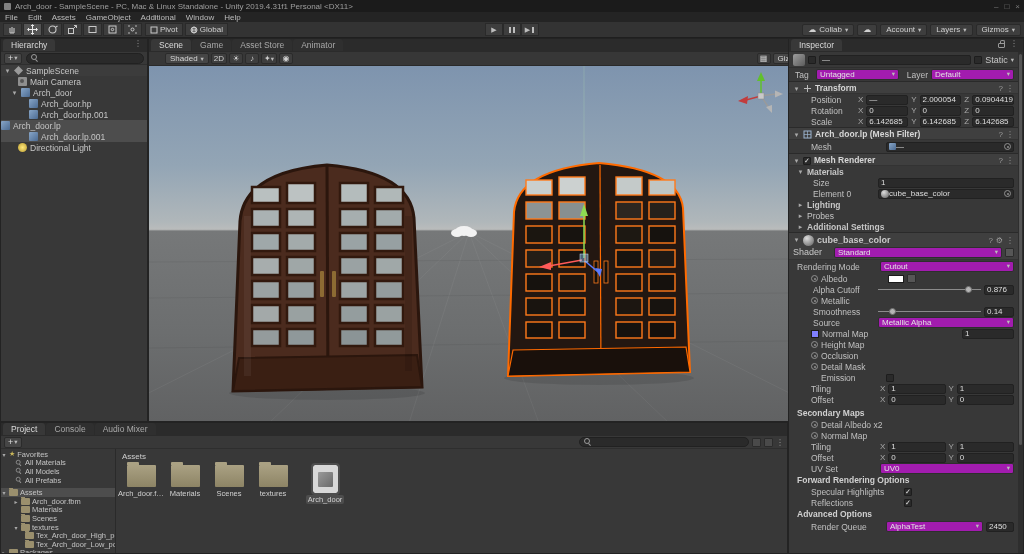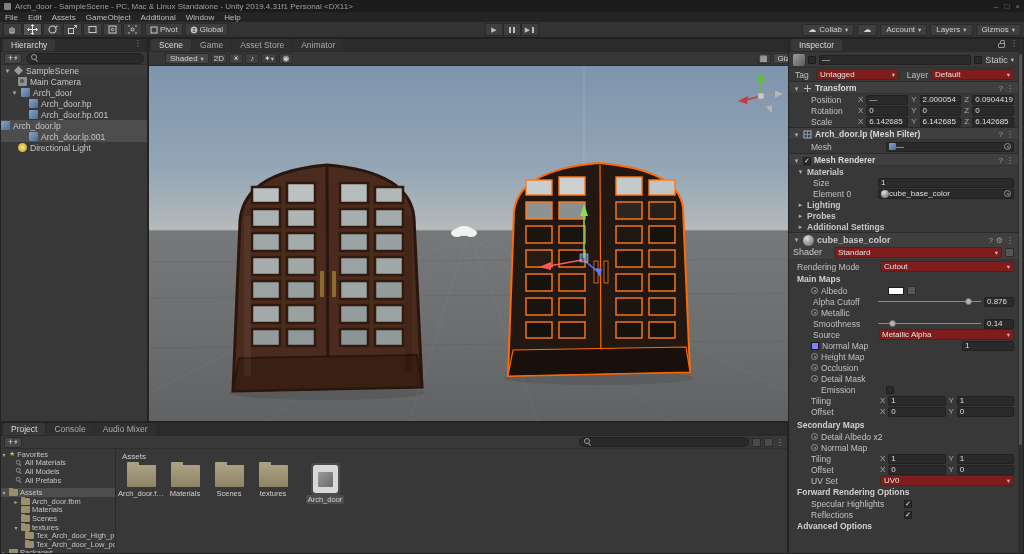--- a/index.html
+++ b/index.html
@@ -57,21 +57,21 @@
 .persp-label{position:absolute;right:10px;top:46px;font-size:8px;color:#e4e4e4;opacity:.8}
 
 .ibody{position:absolute;left:0;right:5px;top:13px;bottom:0;overflow:hidden}
 .objhead{height:16px;display:flex;align-items:center;gap:3px;padding:0 4px;border-bottom:1px solid #2f2f2f}
 .bigcube{width:12px;height:12px;background:linear-gradient(135deg,#9d9d9d,#5c5c5c);border-radius:2px;flex-shrink:0}
 .irow{display:flex;align-items:center;height:11px;padding:0 4px 0 22px;gap:3px;font-size:8.5px;color:#c0c0c0}
 .irow.ind2{padding-left:24px}
 .ilbl{width:72px;flex-shrink:0;overflow:hidden}
 .f{background:#2a2a2a;border:1px solid #212121;border-radius:2px;height:10px;line-height:8px;font-size:8px;color:#dedede;padding:0 2px;flex:1;overflow:hidden;display:flex;align-items:center}
 .axl{color:#a8a8a8;font-size:8px;flex-shrink:0}
-.dd{background:#7f1d1d;border:1px solid #2e2e2e;border-radius:2px;height:11px;display:flex;align-items:flex-end;font-size:8px;color:#e2e2e2;padding:0 3px;flex:1;overflow:hidden}
+.dd{background:#a21caf;border:1px solid #2e2e2e;border-radius:2px;height:11px;display:flex;align-items:flex-start;font-size:8px;color:#e2e2e2;padding:0 3px;flex:1;overflow:hidden}
 .dd .car{margin-left:auto}
 .cb{width:8px;height:8px;background:#2a2a2a;border:1px solid #1d1d1d;border-radius:1px;display:flex;align-items:center;justify-content:center;flex-shrink:0}
 .cb.on:after{content:"✓";font-size:7px;color:#e0e0e0}
 .chead{height:13px;display:flex;align-items:flex-end;background:#3f3f3f;border-top:1px solid #2a2a2a;border-bottom:1px solid #333;padding:0 4px;gap:3px}
 .chead .t{font-weight:bold;font-size:8.5px;color:#d6d6d6;flex:1;overflow:hidden}
 .mi{color:#9c9c9c;font-size:8px;flex-shrink:0}
 .frow{display:flex;align-items:center;height:11px;padding-left:8px;gap:3px;font-size:8.5px;color:#c6c6c6}
 .bsec{font-weight:bold;color:#d0d0d0;padding-left:8px;height:12px;display:flex;align-items:center;font-size:8.5px}
 .slider{flex:1;height:11px;position:relative}
 .slider .tr{position:absolute;left:0;right:0;top:5px;height:1px;background:#8b8b8b}
@@ -590,21 +590,21 @@
             <span>cube_base_color</span>
             <span class="picker"></span>
           </div>
       </div>
       <div class="frow">
           <span class="fold">▸</span>
           <span style="font-weight:bold">Lighting</span>
         </div>
       <div class="frow">
           <span class="fold">▸</span>
-          <span style="font-weight:bold">Probes</span>
+          <span style="font-weight:normal">Probes</span>
         </div>
       <div class="frow">
           <span class="fold">▸</span>
           <span style="font-weight:bold">Additional Settings</span>
         </div>
 
       <div class="mathead">
         <div class="l1">
           <span class="fold">▾</span>
           <span class="sphere big"></span>
@@ -623,21 +623,20 @@
         </div>
       </div>
 
       <div class="irow" style="height:13px;padding-left:8px">
         <span class="ilbl" style="width:80px">Rendering Mode</span>
         <div class="dd">
             <span>Cutout</span>
             <span class="car">▾</span>
           </div>
       </div>
-      <div class="bsec">Main Maps</div>
       <div class="irow">
         <span class="dot"></span>
         <span class="ilbl" style="width:64px">Albedo</span>
         <span class="swatch"></span>
         <span class="pickbtn"></span>
       </div>
       <div class="irow" style="padding-left:24px">
         <span class="ilbl" style="width:62px">Alpha Cutoff</span>
         <div class="slider">
             <div class="tr"></div>
@@ -754,20 +753,30 @@
       <div class="bsec">Forward Rendering Options</div>
       <div class="irow">
         <span class="ilbl" style="width:90px">Specular Highlights</span>
         <span class="cb on"></span>
       </div>
       <div class="irow">
         <span class="ilbl" style="width:90px">Reflections</span>
         <span class="cb on"></span>
       </div>
       <div class="bsec">Advanced Options</div>
+      <div class="irow" style="height:13px">
+        <span class="ilbl">Render Queue</span>
+        <div class="dd">
+            <span>AlphaTest</span>
+            <span class="car">▾</span>
+          </div>
+        <div class="f" style="flex:0 0 28px">
+            <span>2450</span>
+          </div>
+      </div>
 
     </div>
     <div class="iscroll">
         <div class="hd"></div>
       </div>
   </div>
 
   <div class="panel" style="left:0;top:422px;width:788px;height:132px">
     <div class="tabbar">
       <div class="tab active">Project</div>

